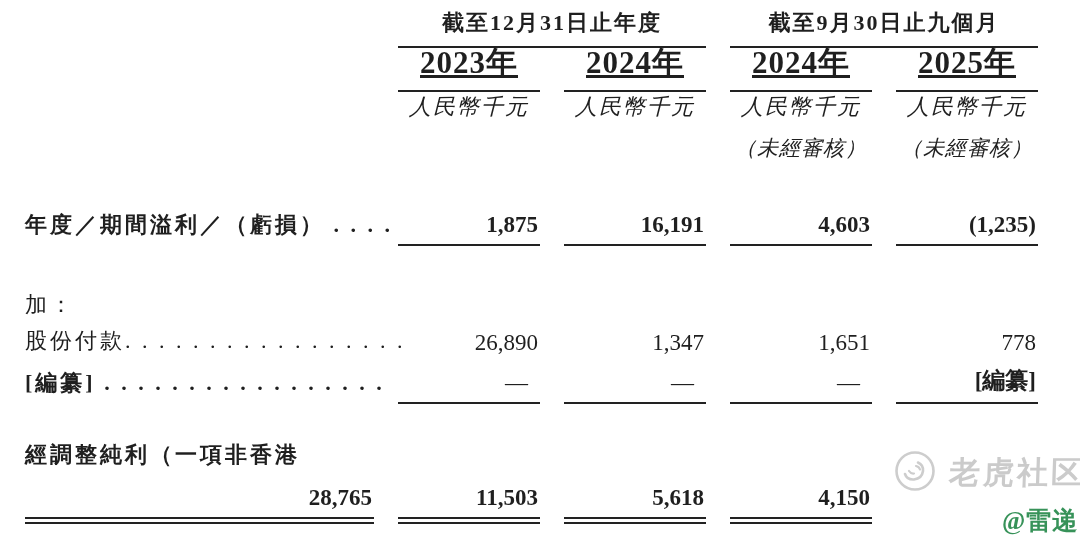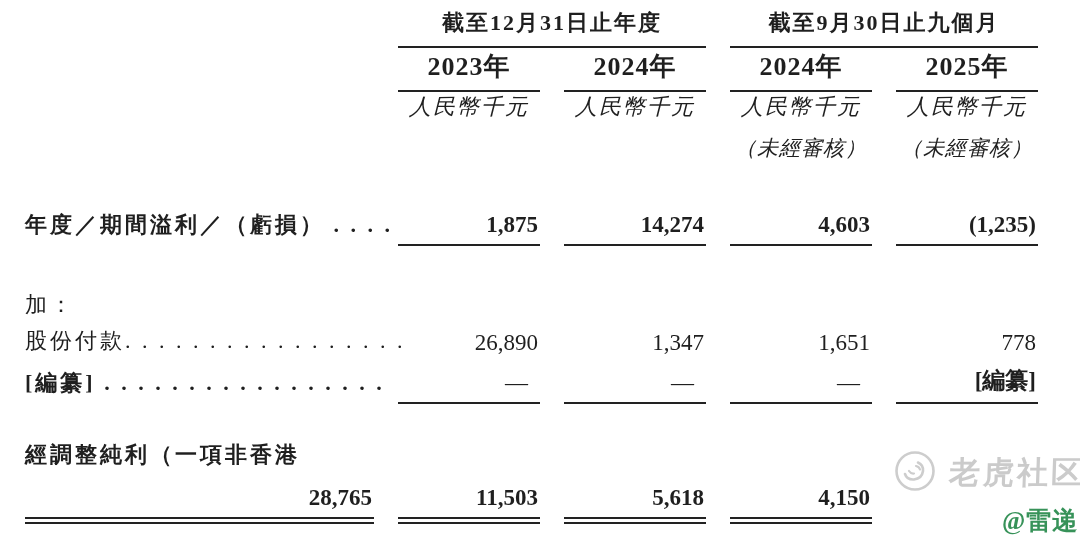--- a/index.html
+++ b/index.html
@@ -23,21 +23,21 @@
   .c{ display:flex; align-items:flex-end; padding-bottom:6px; font-size:22px; }
   .lead{ grid-column-start:1;text-align:center; }
   .label{ justify-content:flex-start; letter-spacing:3px; white-space:nowrap; }
   .num{ justify-content:flex-end; padding-right:2px; white-space:nowrap; font-size:23px;text-align:center; }
   .dash{ padding-right:12px; }
   .center{ justify-content:center; }
   .bold{ font-weight:700; }
   .u{ border-bottom:2.5px solid #222; }
   .uu{ border-bottom:7px double #222; }
   .group-title{ font-size:22px; letter-spacing:2px; padding-bottom:8px; white-space:nowrap; }
-  .year{ font-size:26px; letter-spacing:1px; }
+  .year{ font-size:31px; letter-spacing:1px;text-decoration:underline; }
   .unit{ font-style:italic; letter-spacing:2px; font-size:22px; }
   .note{ font-style:italic; letter-spacing:1px; font-size:21px; }
   .indent2{ padding-left:46px; }
   .row-spacer{ grid-column:1 / -1; }
 
   .watermark{
     position:absolute; left:893px; top:449px; z-index:0;
     display:flex; align-items:center; gap:12px;
     color:#cbcbcb;
   }
@@ -77,21 +77,21 @@
     <div class="c lead"></div>
     <div class="c center note"></div>
     <div class="c center note"></div>
     <div class="c center note">（未經審核）</div>
     <div class="c center note">（未經審核）</div>
 
     <div class="row-spacer"></div>
 
     <div class="c lead label bold">年度／期間溢利／（虧損） . . . .</div>
     <div class="c num bold u">1,875</div>
-    <div class="c num bold u">14,274</div>
+    <div class="c num bold u">16,191</div>
     <div class="c num bold u">4,603</div>
     <div class="c num bold u">(1,235)</div>
 
     <div class="row-spacer"></div>
 
     <div class="c lead label">加：</div>
     <div class="c"></div>
     <div class="c"></div>
     <div class="c"></div>
     <div class="c"></div>

